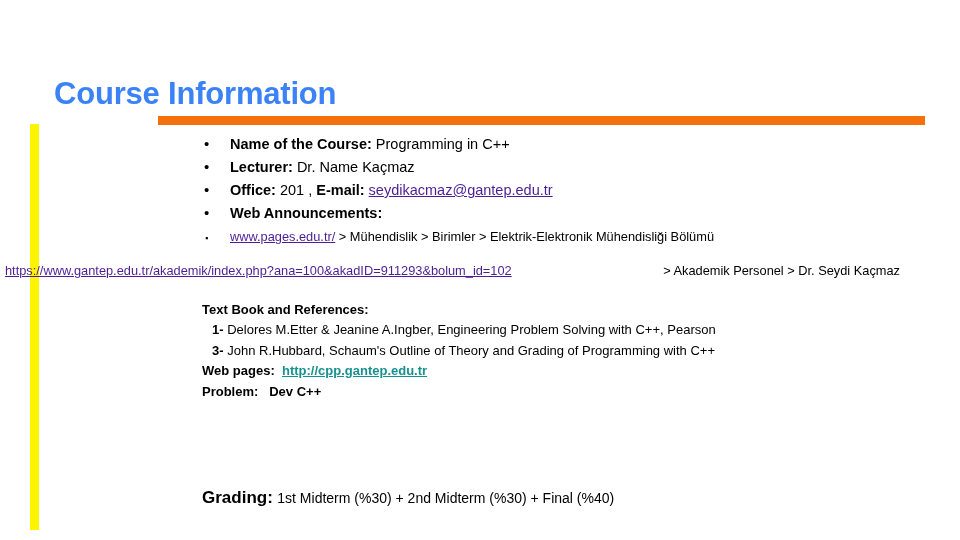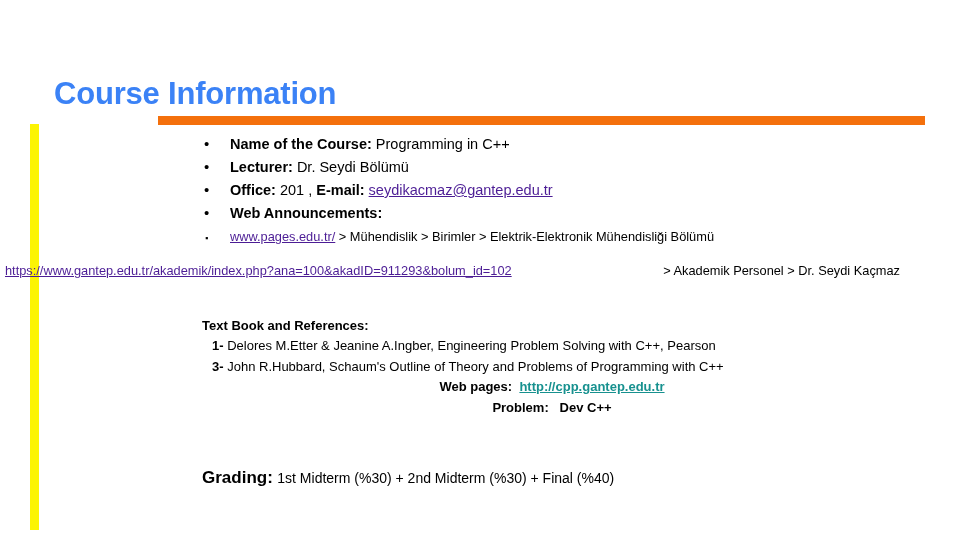--- a/index.html
+++ b/index.html
@@ -124,48 +124,47 @@
     top: 263px;
     width: 760px;
     text-align: left;
     font-size: 12.8px;
   }
 
   
   .books {
     position: absolute;
     left: 202px;
-    top: 316px;
+    top: 300px;
     width: 700px;
     font-size: 13px;
     line-height: 20.4px;
   }
   .books .hdr {
     font-weight: bold;
     font-size: 13px;
   }
   .books .ref-row {
     white-space: nowrap;
     margin-left: 10px;
   }
   .books .num {
     font-weight: bold;
   }
   .meta-row {
     white-space: nowrap;
     font-weight: bold;
     font-size: 13px;
-    text-align: center;
   }
 
   
   .grading {
     position: absolute;
     left: 202px;
-    top: 468px;
+    top: 488px;
     white-space: nowrap;
   }
   .grading .g-label {
     font-size: 17px;
     font-weight: bold;
   }
   .grading .g-value {
     font-size: 14px;
   }
 </style>
@@ -181,21 +180,21 @@
 
   <div class="bullet-list">
 
     <div class="bullet-row">
       <span class="bullet-dot">•</span>
       <span class="bullet-text"><span class="b">Name of the Course:</span> <span>Programming in C++</span></span>
     </div>
 
     <div class="bullet-row">
       <span class="bullet-dot">•</span>
-      <span class="bullet-text"><span class="b">Lecturer:</span> <span>Dr. Seydi Bölümü</span></span>
+      <span class="bullet-text"><span class="b">Lecturer:</span> <span>Dr. Name Kaçmaz</span></span>
     </div>
 
     <div class="bullet-row">
       <span class="bullet-dot">•</span>
       <span class="bullet-text"><span class="b">Office:</span> <span>201 ,</span> <span class="b">E-mail:</span> <a class="lnk" href="#">seydikacmaz@gantep.edu.tr</a></span>
     </div>
 
     <div class="bullet-row">
       <span class="bullet-dot">•</span>
       <span class="bullet-text"><span class="b">Web Announcements:</span></span>
@@ -217,21 +216,21 @@
 
   <div class="books">
     <div class="hdr">Text Book and References:</div>
 
     <div class="ref-row">
       <span class="num">1-</span>
       <span>Delores M.Etter &amp; Jeanine A.Ingber, Engineering Problem Solving with C++, Pearson</span>
     </div>
     <div class="ref-row">
       <span class="num">3-</span>
-      <span>John R.Hubbard, Schaum's Outline of Theory and Problems of Programming with C++</span>
+      <span>John R.Hubbard, Schaum's Outline of Theory and Grading of Programming with C++</span>
     </div>
 
     <div class="meta-row">
       <span>Web pages:</span>
       &nbsp;<a class="lnk-bold" href="#">http://cpp.gantep.edu.tr</a>
     </div>
 
     <div class="meta-row">
       <span>Problem:</span>
       &nbsp;&nbsp;<span>Dev C++</span>

